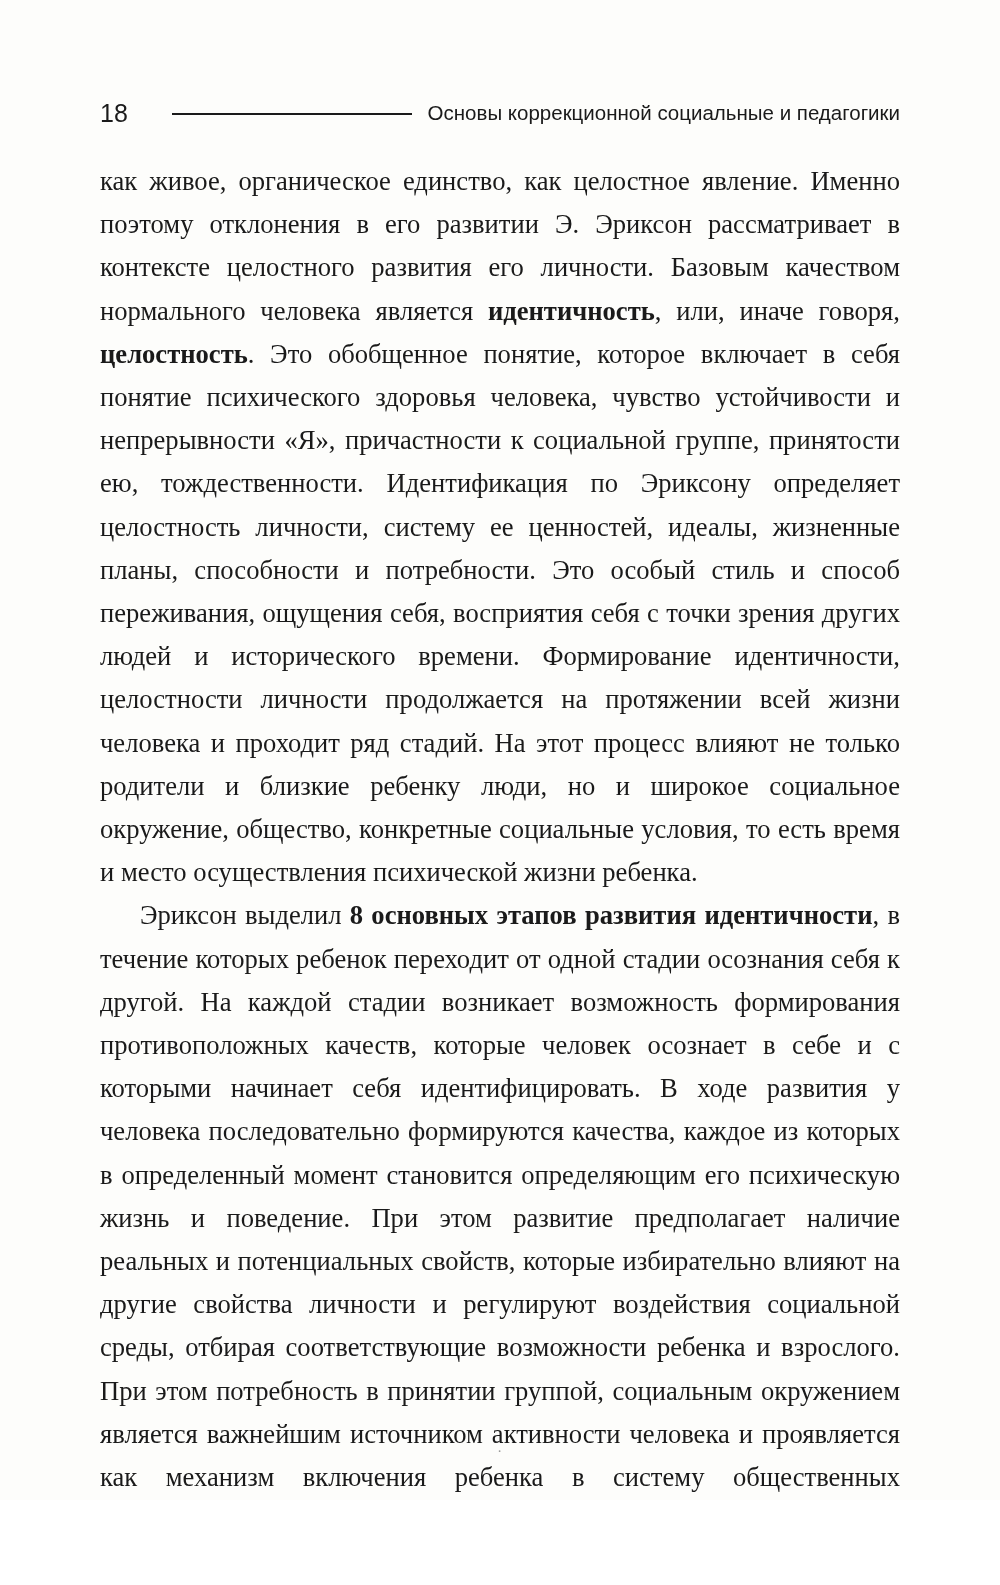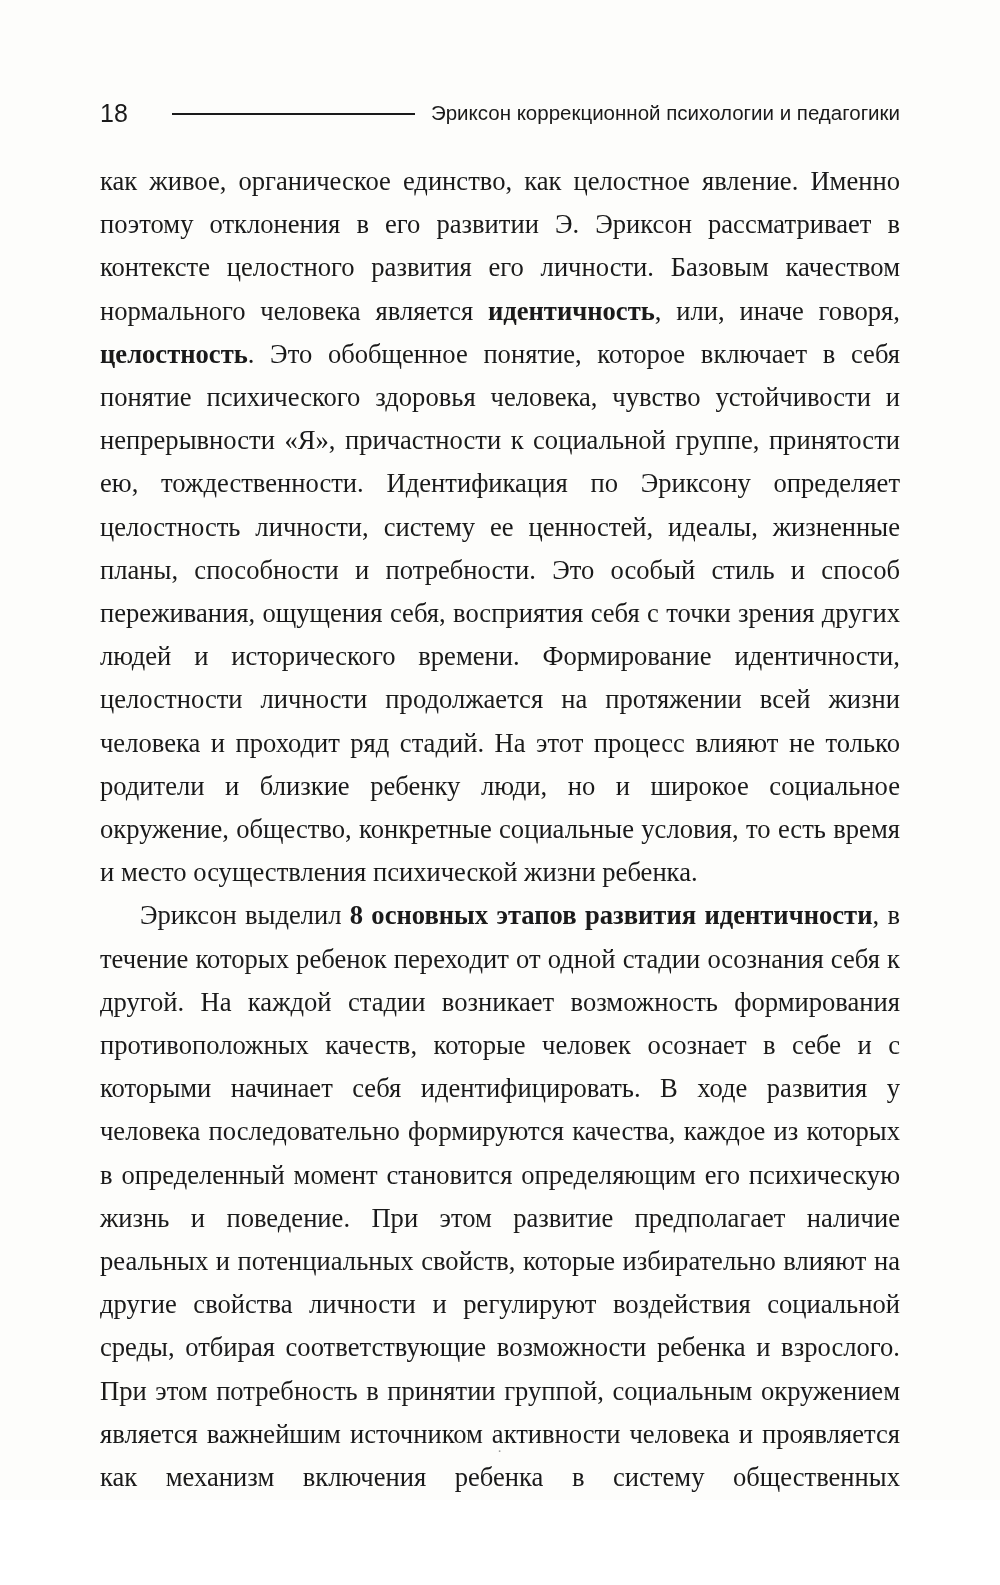--- a/index.html
+++ b/index.html
@@ -81,21 +81,21 @@
   }
 </style>
 </head>
 <body>
 
 <div class="page">
 
   <div class="header">
     <div class="folio">18</div>
     <div class="rule"></div>
-    <div class="running-title">Эриксон коррекционной психологии и педагогики</div>
+    <div class="running-title">Основы коррекционной социальные и педагогики</div>
   </div>
 
   <div class="body-text">
 
     <p><span>как живое, органическое единство, как целостное явление. Именно поэтому отклонения в его развитии Э. Эриксон рассматривает в контексте целостного развития его личности. Базовым качеством нормального человека является </span><b>идентичность</b><span>, или, иначе говоря, </span><b>целостность</b><span>. Это обобщенное понятие, которое включает в себя понятие психического здоровья человека, чувство устойчивости и непрерывности «Я», причастности к социальной группе, принятости ею, тождественности. Идентификация по Эриксону определяет целостность личности, систему ее ценностей, идеалы, жизненные планы, способности и потребности. Это особый стиль и способ переживания, ощущения себя, восприятия себя с точки зрения других людей и исторического времени. Формирование идентичности, целостности личности продолжается на протяжении всей жизни человека и проходит ряд стадий. На этот процесс влияют не только родители и близкие ребенку люди, но и широкое социальное окружение, общество, конкретные социальные условия, то есть время и место осуществления психической жизни ребенка.</span></p>
 
     <p class="indent"><span>Эриксон выделил </span><b>8 основных этапов развития идентичности</b><span>, в течение которых ребенок переходит от одной стадии осознания себя к другой. На каждой стадии возникает возможность формирования противоположных качеств, которые человек осознает в себе и с которыми начинает себя идентифицировать. В ходе развития у человека последовательно формируются качества, каждое из которых в определенный момент становится определяющим его психическую жизнь и поведение. При этом развитие предполагает наличие реальных и потенциальных свойств, которые избирательно влияют на другие свойства личности и регулируют воздействия социальной среды, отбирая соответствующие возможности ребенка и взрослого. При этом потребность в принятии группой, социальным окружением является важнейшим источником активности человека и проявляется как механизм включения ребенка в систему общественных отношений. Переход от одной формы иден-</span></p>
 
   </div>
 

